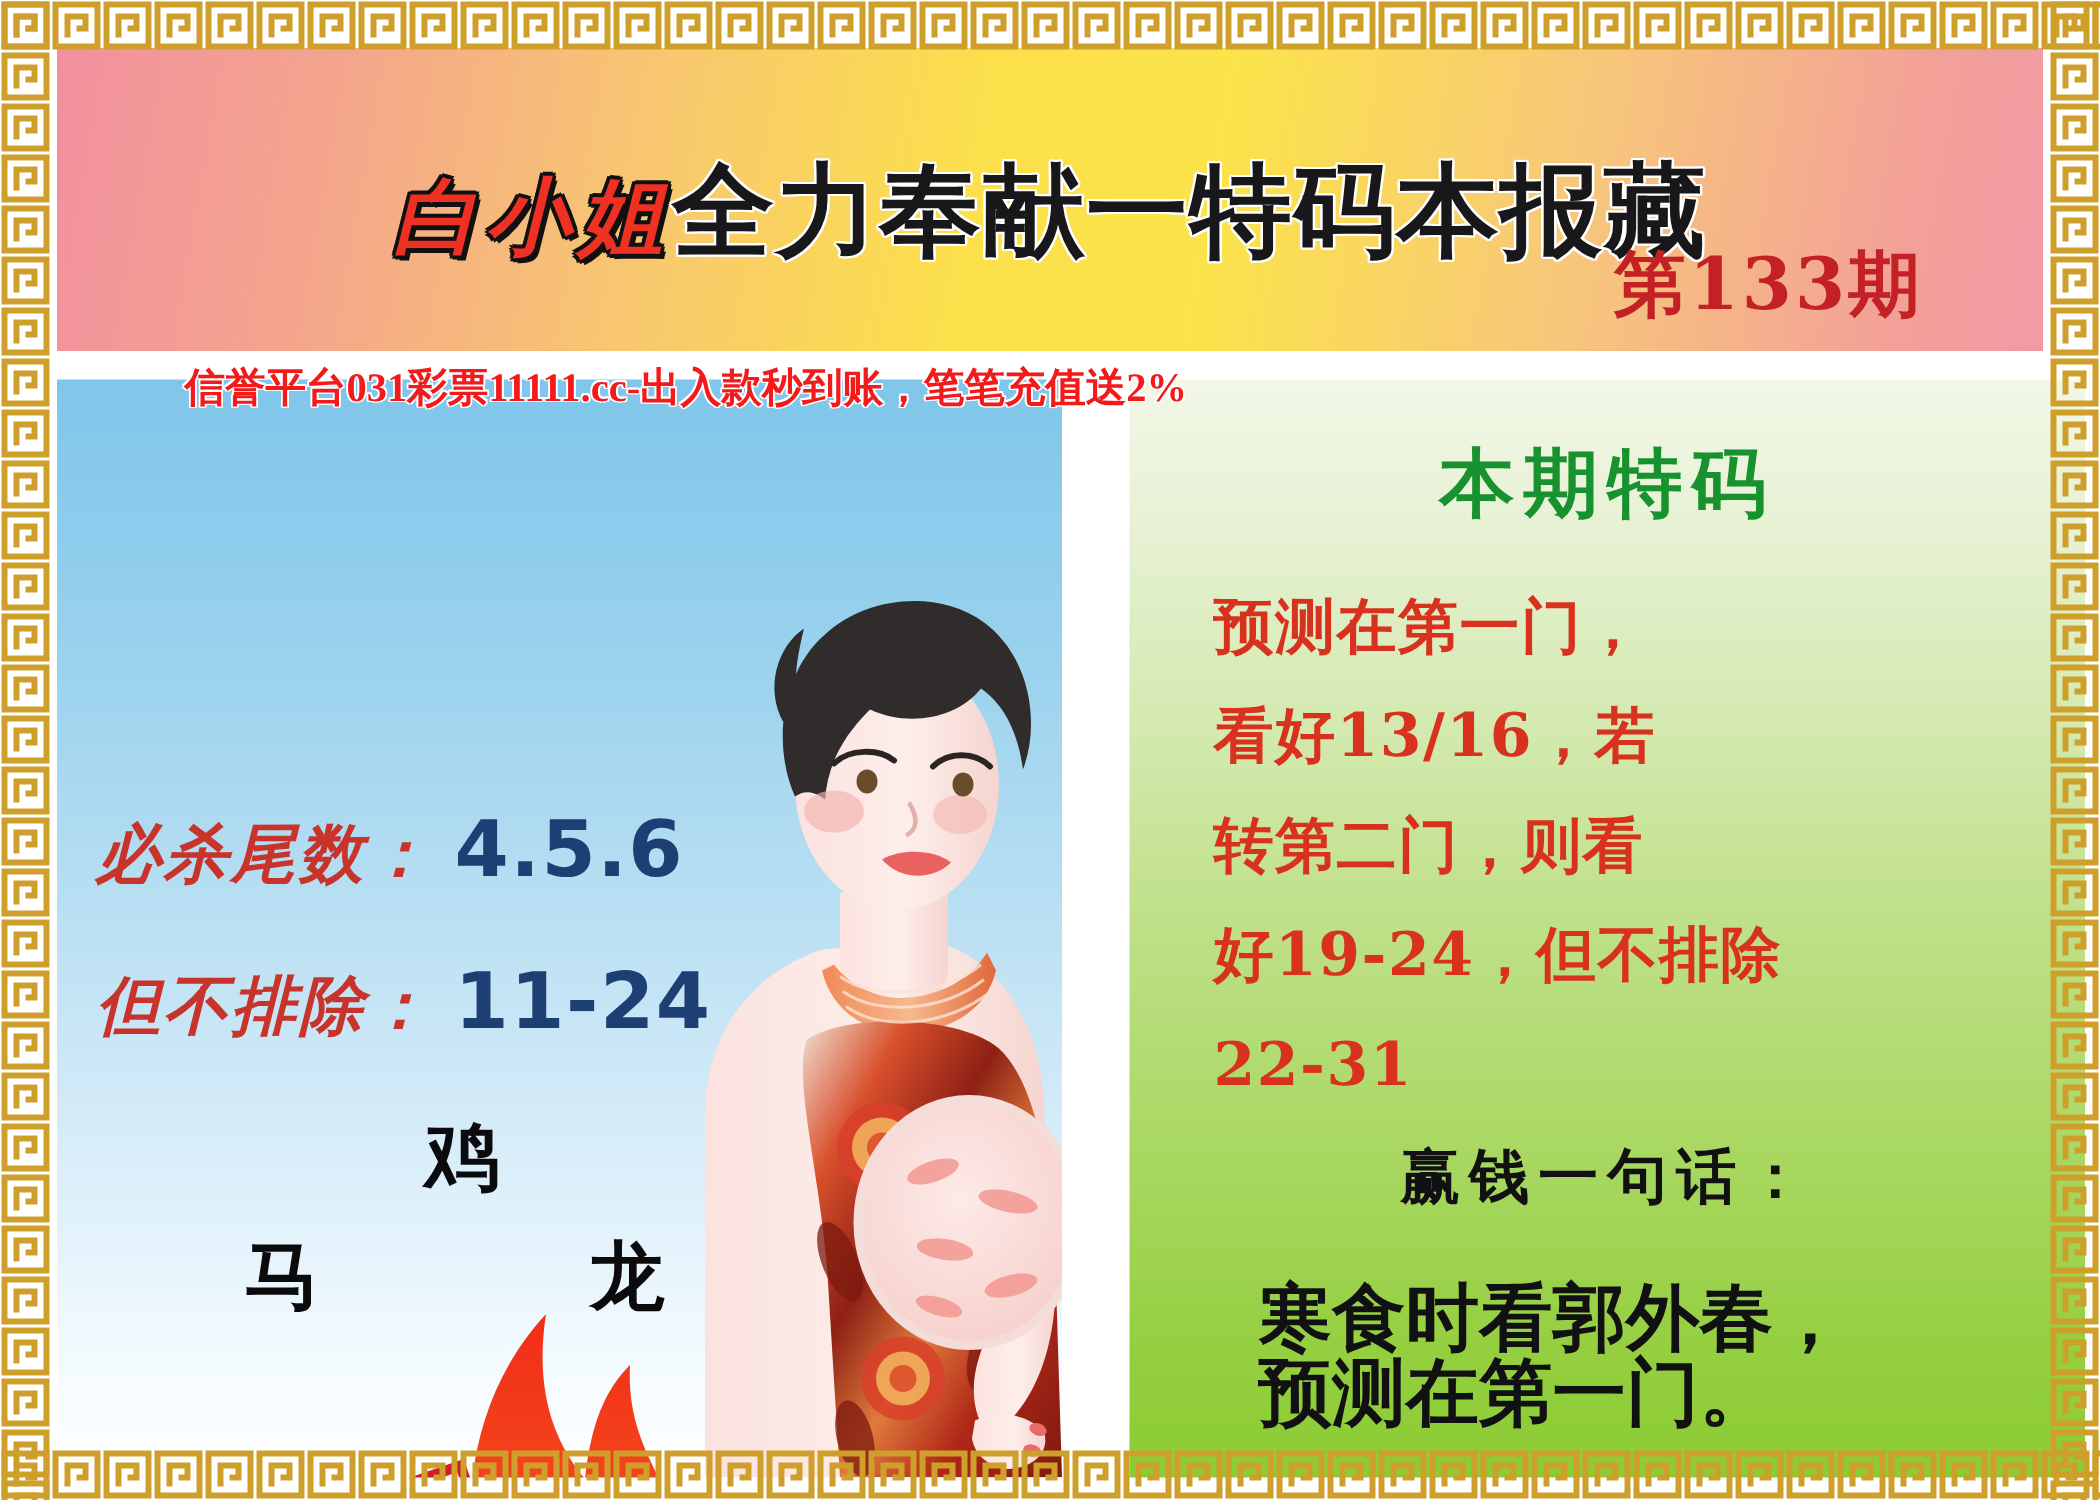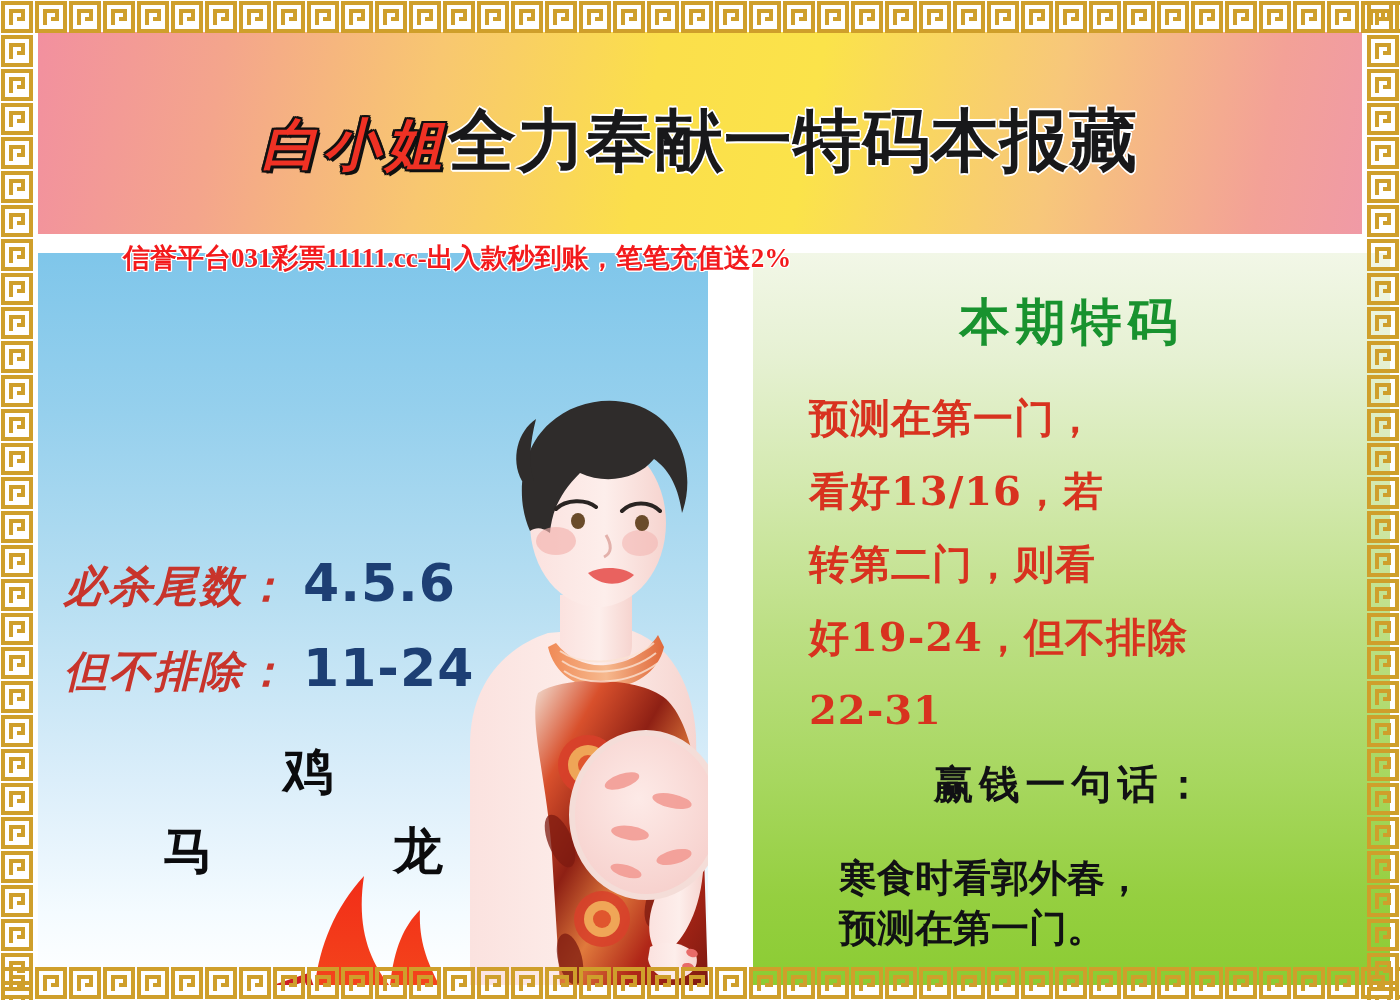--- a/index.html
+++ b/index.html
@@ -74,21 +74,21 @@
                 -1px -1px 0 #fff,1px -1px 0 #fff,-1px 1px 0 #fff,1px 1px 0 #fff;
   }
 
   
   .leftpanel{
     position:absolute;left:38px;top:253px;width:670px;height:732px;
     background:linear-gradient(180deg,#7fc6ea 0%, #96d0ed 22%, #b8dff2 48%, #dbeefa 72%, #f4fbff 90%, #ffffff 100%);
     overflow:hidden;
   }
   .kill-line{position:absolute;white-space:nowrap;display:flex;align-items:baseline;}
-  .kl1{left:26px;top:300px;justify-content:center;}
+  .kl1{left:26px;top:284px;justify-content:center;}
   .kl2{left:26px;top:385px;}
   .kill-label{
     font-family:"DejaVu Sans","Liberation Sans",sans-serif;
     font-size:43px;font-weight:bold;color:#c8342b;letter-spacing:2px;
     font-style:italic;
   }
   .kill-val{
     font-family:"DejaVu Sans","Liberation Sans",sans-serif;
     font-size:52px;font-weight:bold;color:#1d3f74;margin-left:14px;letter-spacing:1px;
   }
@@ -135,38 +135,39 @@
     letter-spacing:1px;
   }
   .rp-sub{
     position:absolute;left:0;top:504px;width:100%;text-align:center;
     font-family:"DejaVu Sans","Liberation Sans",sans-serif;
     font-size:40px;font-weight:bold;color:#111114;letter-spacing:6px;
   }
   .rp-poem{
     position:absolute;left:86px;top:600px;width:520px;
     font-family:"DejaVu Serif","Liberation Serif",serif;
-    font-size:38px;font-weight:bold;color:#111114;line-height:50px;
+    font-size:49px;font-weight:bold;color:#111114;line-height:50px;
   }
 </style>
 </head>
 <body>
 
 <div class="poster">
 
   <div class="header">
     <div class="title-row">
       <span class="t-red">白小姐</span><span class="t-black">全力奉献一特码本报藏</span>
     </div>
 
     <div class="inputbar">
       <input type="text" value="" placeholder="" style="">
       <button class="lvlbtn">二级</button>
     </div>
 
+    <div class="issue">第133期</div>
   </div>
 
   <div class="promo">信誉平台031彩票11111.cc-出入款秒到账，笔笔充值送2%</div>
 
   <div class="leftpanel">
 
     <svg class="flame" viewBox="0 0 330 440">
       <defs>
         <linearGradient id="fl1" x1="0" y1="0" x2="0" y2="1">
           <stop offset="0%" stop-color="#f22d18"></stop>

